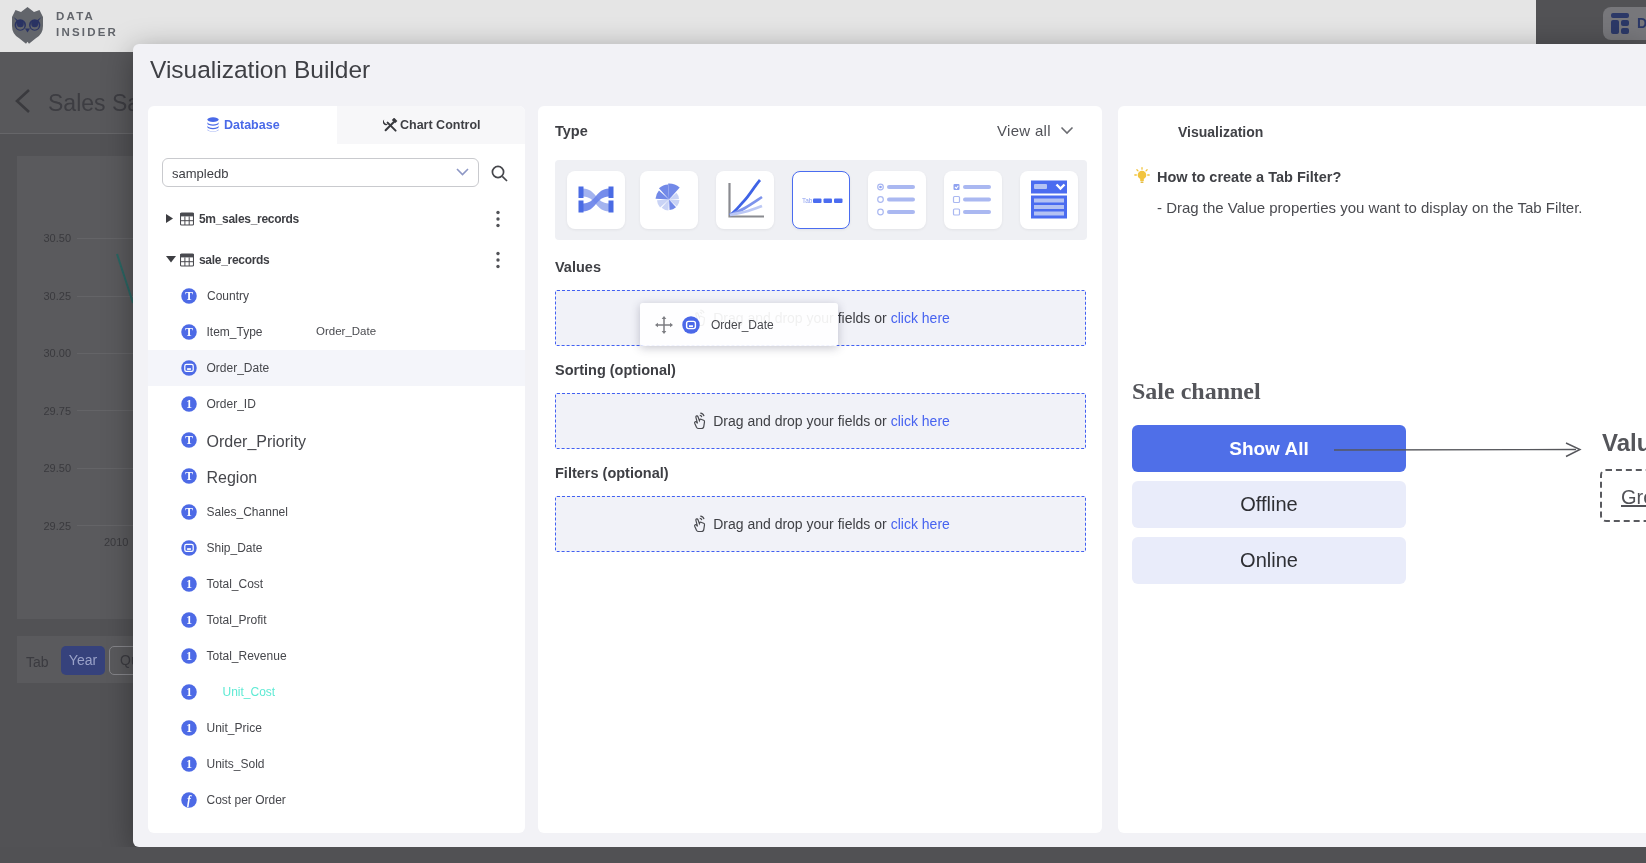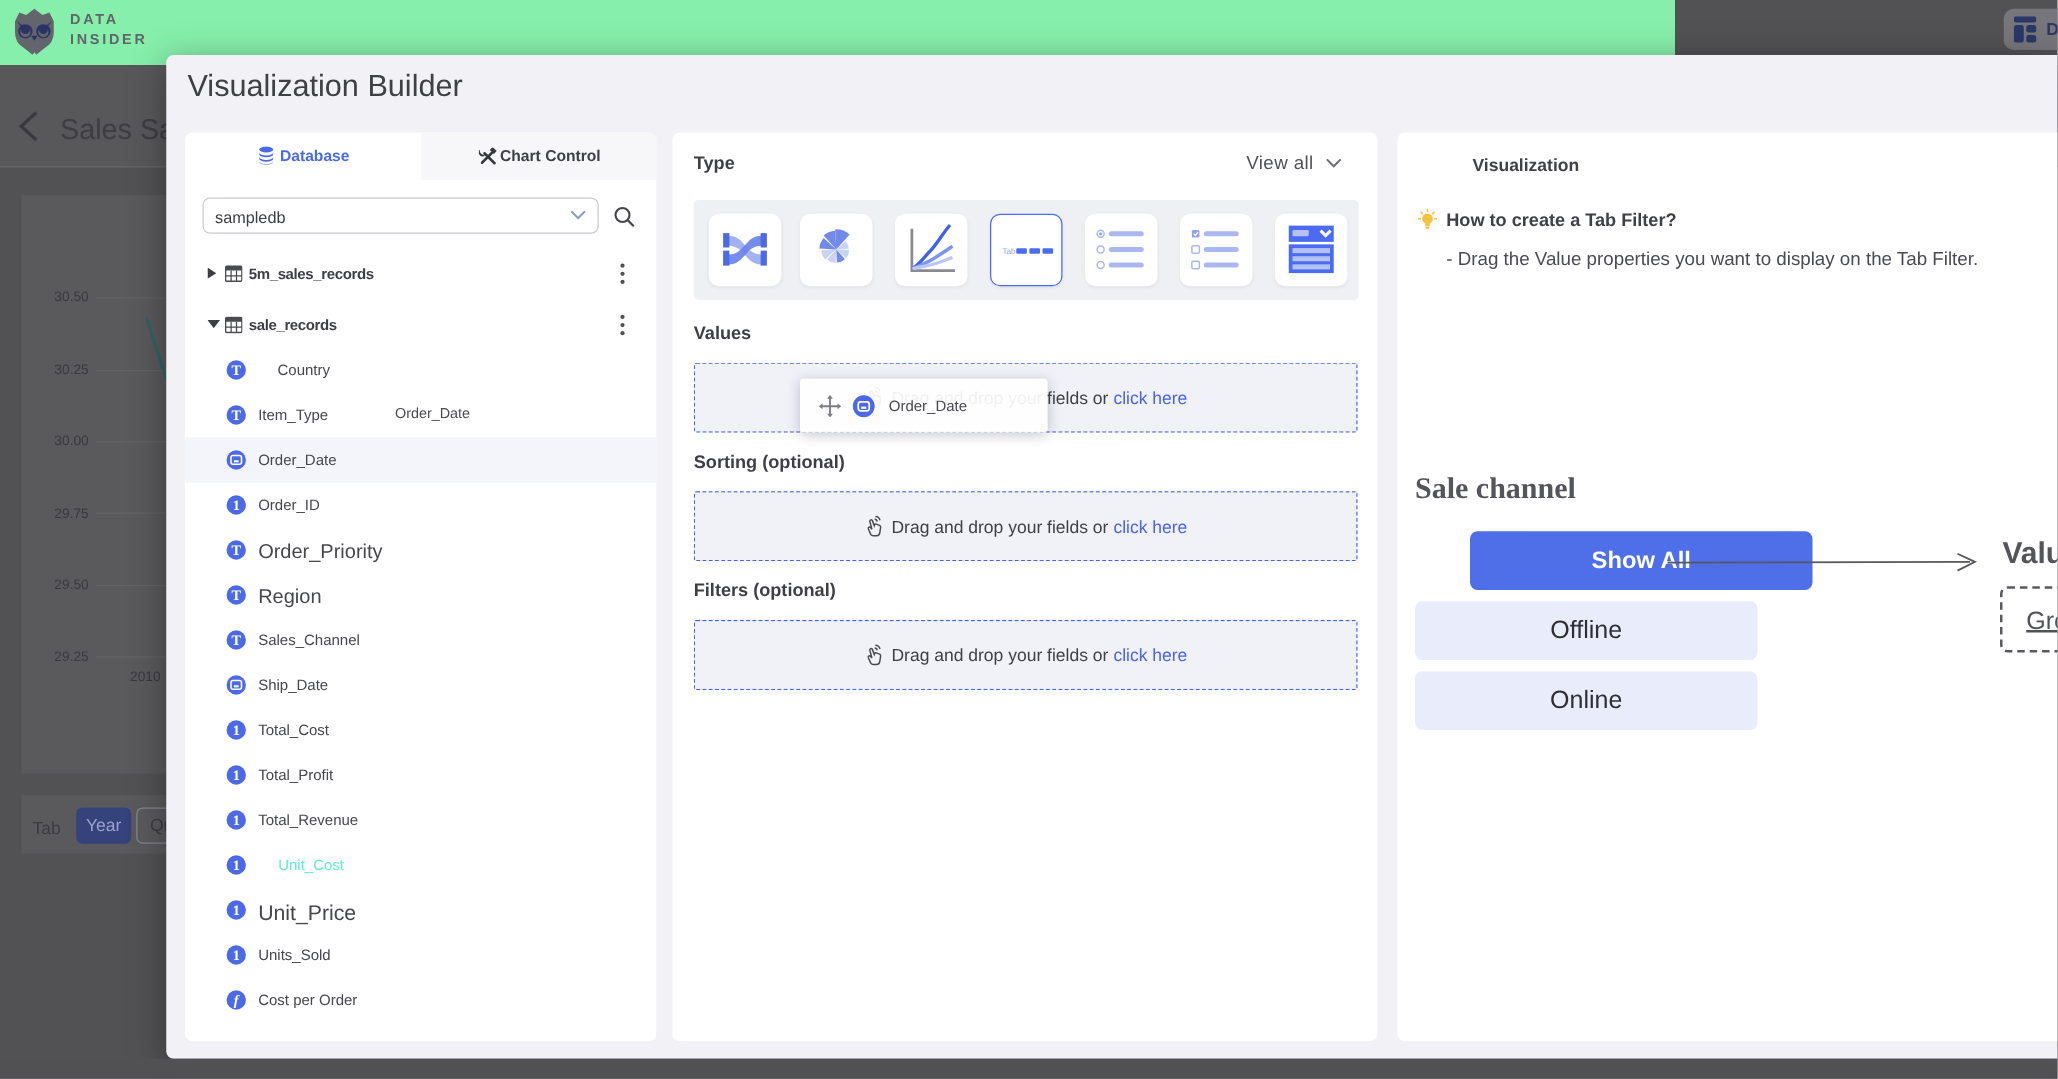--- a/index.html
+++ b/index.html
@@ -39,21 +39,21 @@
   <div class="abs" style="left:0;top:462px;width:71px;text-align:right;font-size:11px;color:#3a3a3e;">29.50</div>
   <div class="abs" style="left:0;top:520px;width:71px;text-align:right;font-size:11px;color:#3a3a3e;">29.25</div>
   <div class="abs" style="left:104px;top:536px;font-size:11px;color:#3a3a3e;">2010</div>
 
   <div class="abs" style="left:17px;top:636px;width:116px;height:47px;background:#5a5a5d;"></div>
   <div class="abs" style="left:26px;top:654px;font-size:14px;color:#3b3b40;">Tab</div>
   <div class="abs" style="left:61px;top:646px;width:44px;height:29px;background:#36427c;border-radius:5px;color:#9aa2c9;font-size:14px;text-align:center;line-height:29px;">Year</div>
   <div class="abs" style="left:109px;top:646px;width:40px;height:29px;border:1px solid #85858a;border-radius:5px;color:#3b3b40;font-size:14px;line-height:27px;padding-left:10px;">Qu</div>
 </div>
 
-<div class="abs" style="left:0;top:0;width:1340px;height:52px;background:#86efac;">
+<div class="abs" style="left:0;top:0;width:1536px;height:52px;background:#e5e5e5;">
 
   <svg class="abs" style="left:9px;top:4px;" width="37" height="42" viewBox="0 0 37 42">
     <path fill="#62656b" d="M3,13 L6.5,6 L12,8 L18.5,3 L25,8 L30.5,6 L34,13 L34,22 Q34,30.5 26.5,34.5 L20,39.8 L18.5,37.8 L17,39.8 L10.5,34.5 Q3,30.5 3,22 Z"></path>
     <circle cx="11.3" cy="21" r="5.7" fill="#2a3363"></circle>
     <circle cx="25.7" cy="21" r="5.7" fill="#2a3363"></circle>
     <circle cx="11.3" cy="21.6" r="4.1" fill="#62656b"></circle>
     <circle cx="11.3" cy="19.7" r="3.5" fill="#2a3363"></circle>
     <circle cx="25.7" cy="21.6" r="4.1" fill="#62656b"></circle>
     <circle cx="25.7" cy="19.7" r="3.5" fill="#2a3363"></circle>
     <path d="M4.5,13 L13.5,19.5 L11,21.3 Z" fill="#2a3363"></path>
@@ -138,21 +138,21 @@
     <div class="abs" style="left:199px;top:253px;font-size:12px;font-weight:bold;letter-spacing:-0.3px;color:#3e3f44;">sale_records</div>
     <svg class="abs" style="left:495px;top:251px;" width="6" height="18" viewBox="0 0 6 18">
       <circle cx="3" cy="2.5" r="1.7" fill="#515257"></circle>
       <circle cx="3" cy="9" r="1.7" fill="#515257"></circle>
       <circle cx="3" cy="15.5" r="1.7" fill="#515257"></circle>
     </svg>
     <svg class="abs" style="left:180px;top:287px;" width="18" height="18" viewBox="0 0 18 18">
       <circle cx="9" cy="9" r="7.75" fill="#4d6ae6"></circle>
       <text x="9" y="13" font-family="Liberation Serif" font-size="11.5" font-weight="bold" fill="#fff" text-anchor="middle">T</text>
     </svg>
-    <div class="abs" style="left:222px;top:289px;font-size:12px;color:#46474c;">Country</div>
+    <div class="abs" style="left:207px;top:289px;font-size:12px;color:#46474c;">Country</div>
     <svg class="abs" style="left:180px;top:323px;" width="18" height="18" viewBox="0 0 18 18">
       <circle cx="9" cy="9" r="7.75" fill="#4d6ae6"></circle>
       <text x="9" y="13" font-family="Liberation Serif" font-size="11.5" font-weight="bold" fill="#fff" text-anchor="middle">T</text>
     </svg>
     <div class="abs" style="left:206.5px;top:325px;font-size:12px;color:#46474c;">Item_Type</div>
     <div class="abs" style="left:148px;top:350px;width:377px;height:36px;background:#f4f5fa;"></div>
     <svg class="abs" style="left:180px;top:359px;" width="18" height="18" viewBox="0 0 18 18">
       <circle cx="9" cy="9" r="7.75" fill="#4d6ae6"></circle>
       <rect x="4.8" y="5.4" width="8.4" height="7" rx="1.6" fill="none" stroke="#fff" stroke-width="1.25"></rect>
       <rect x="7.1" y="9.2" width="3.8" height="1.7" fill="#fff"></rect>
@@ -201,21 +201,21 @@
     <div class="abs" style="left:206.5px;top:649px;font-size:12px;color:#46474c;">Total_Revenue</div>
     <svg class="abs" style="left:180px;top:683px;" width="18" height="18" viewBox="0 0 18 18">
       <circle cx="9" cy="9" r="7.75" fill="#4d6ae6"></circle>
       <text x="9" y="13" font-family="Liberation Serif" font-size="11.5" font-weight="bold" fill="#fff" text-anchor="middle">1</text>
     </svg>
     <div class="abs" style="left:206.5px;top:685px;font-size:12px;color:#5eead4;margin-left:16px;">Unit_Cost</div>
     <svg class="abs" style="left:180px;top:719px;" width="18" height="18" viewBox="0 0 18 18">
       <circle cx="9" cy="9" r="7.75" fill="#4d6ae6"></circle>
       <text x="9" y="13" font-family="Liberation Serif" font-size="11.5" font-weight="bold" fill="#fff" text-anchor="middle">1</text>
     </svg>
-    <div class="abs" style="left:206.5px;top:721px;font-size:17px;color:#46474c;">Unit_Price</div>
+    <div class="abs" style="left:206.5px;top:721px;font-size:12px;color:#46474c;">Unit_Price</div>
     <svg class="abs" style="left:180px;top:755px;" width="18" height="18" viewBox="0 0 18 18">
       <circle cx="9" cy="9" r="7.75" fill="#4d6ae6"></circle>
       <text x="9" y="13" font-family="Liberation Serif" font-size="11.5" font-weight="bold" fill="#fff" text-anchor="middle">1</text>
     </svg>
     <div class="abs" style="left:206.5px;top:757px;font-size:12px;color:#46474c;">Units_Sold</div>
     <svg class="abs" style="left:180px;top:791px;" width="18" height="18" viewBox="0 0 18 18">
       <circle cx="9" cy="9" r="7.75" fill="#4d6ae6"></circle>
       <text x="9" y="13" font-family="Liberation Serif" font-size="11.5" font-weight="bold" font-style="italic" fill="#fff" text-anchor="middle">f</text>
     </svg>
     <div class="abs" style="left:206.5px;top:793px;font-size:12px;color:#46474c;">Cost per Order</div>
@@ -374,21 +374,21 @@
     <line x1="2.9" y1="2.8" x2="4" y2="3.9"></line>
     <line x1="13.1" y1="2.8" x2="12" y2="3.9"></line>
     <line x1="0.8" y1="8" x2="2.3" y2="8"></line>
     <line x1="13.7" y1="8" x2="15.2" y2="8"></line>
   </g>
 </svg>
 <div class="abs" style="left:1157px;top:169px;font-size:14.5px;font-weight:bold;color:#3f4045;">How to create a Tab Filter?</div>
 <div class="abs" style="left:1157px;top:199px;font-size:15px;color:#4a4b50;">- Drag the Value properties you want to display on the Tab Filter.</div>
 
 <div class="abs" style="left:1132px;top:378px;font-size:24px;font-weight:bold;color:#54555a;font-family:Liberation Serif, serif;">Sale channel</div>
-<div class="abs" style="left:1132px;top:425px;width:274px;height:47px;background:#4f6fe8;border-radius:6px;color:#fff;font-size:19px;font-weight:bold;text-align:center;line-height:47px;margin-left:44px;">Show All</div>
+<div class="abs" style="left:1132px;top:425px;width:274px;height:47px;background:#4f6fe8;border-radius:6px;color:#fff;font-size:19px;font-weight:bold;text-align:center;line-height:47px;">Show All</div>
 <div class="abs" style="left:1132px;top:481px;width:274px;height:47px;background:#e9ecfa;border-radius:6px;color:#2e2f34;font-size:20px;text-align:center;line-height:47px;">Offline</div>
 <div class="abs" style="left:1132px;top:537px;width:274px;height:47px;background:#e9ecfa;border-radius:6px;color:#2e2f34;font-size:20px;text-align:center;line-height:47px;">Online</div>
 
 <svg class="abs" style="left:1330px;top:440px;" width="255" height="20" viewBox="0 0 255 20">
   <line x1="4" y1="10" x2="246" y2="9.5" stroke="#56575c" stroke-width="1.4"></line>
   <polyline points="236,3 250,9.5 236,16.5" fill="none" stroke="#56575c" stroke-width="1.4"></polyline>
 </svg>
 <div class="abs" style="left:1602px;top:429px;font-size:24px;font-weight:bold;color:#54555a;">Value</div>
 <div class="abs" style="left:1600px;top:469px;width:95px;height:53px;border:2px dashed #595a5f;border-radius:6px;"></div>
 <div class="abs" style="left:1621px;top:486px;font-size:20px;color:#515257;text-decoration:underline;">Group</div>

